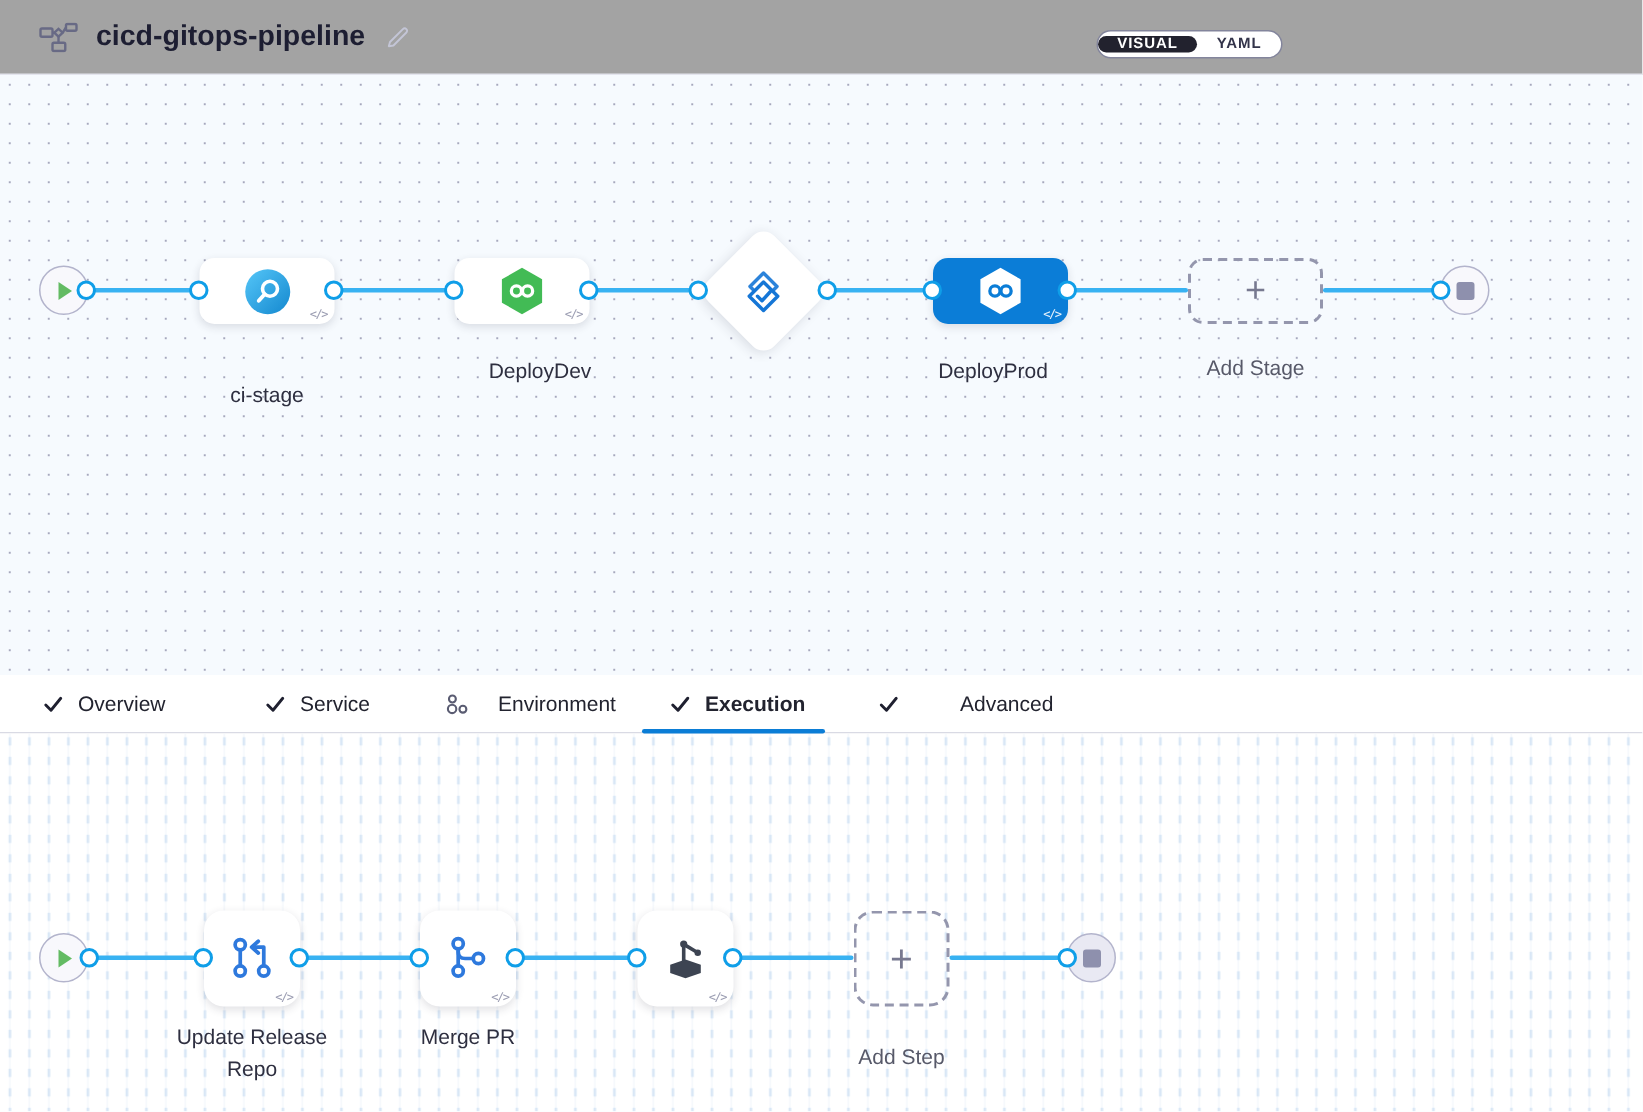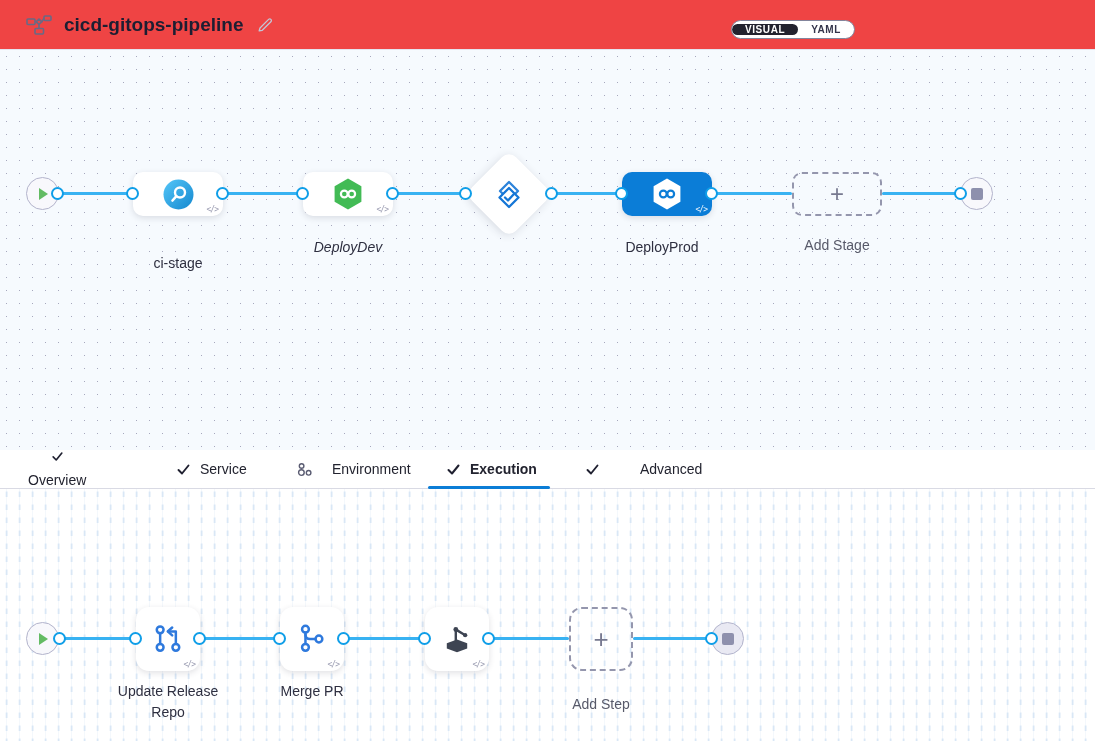--- a/index.html
+++ b/index.html
@@ -1,20 +1,20 @@
 <!DOCTYPE html>
 <html><head>
 <meta charset="utf-8">
 <style>
   * { margin:0; padding:0; box-sizing:border-box; }
   html,body { width:1095px; height:741px; overflow:hidden;
     font-family:"Liberation Sans", sans-serif; background:#fff; }
 
   
-  .header { position:relative; height:50px; background:#ef4444;
+  .header { position:relative; height:50px; background:#a3a3a3;
     border-bottom:1px solid #e4e5ee; display:flex; align-items:center; }
   .hdr-icon { margin-left:26px; display:flex; align-items:center; }
   .title { margin-left:12px; font-size:19px; font-weight:bold; color:#1d1e32; }
   .pencil { margin-left:14px; display:flex; align-items:center; cursor:pointer; }
   .toggle { position:absolute; right:240px; top:20px; height:19px; display:flex;
     align-items:center; border:1px solid #83859c; border-radius:10px;
     overflow:hidden; background:#fff; cursor:pointer; }
   .seg { font-size:10px; font-weight:bold; letter-spacing:.6px;
     display:flex; align-items:center; padding:0 13px; color:#33344a; }
   .seg.sel { background:#22222e; color:#fff; border-radius:10px; }
@@ -168,27 +168,27 @@
   <div class="dot" style="left:216px;top:137px;"></div>
   <div class="dot" style="left:296px;top:137px;"></div>
   <div class="dot" style="left:386px;top:137px;"></div>
   <div class="dot" style="left:459px;top:137px;"></div>
   <div class="dot" style="left:545px;top:137px;"></div>
   <div class="dot" style="left:615px;top:137px;"></div>
   <div class="dot" style="left:705px;top:137px;"></div>
   <div class="dot" style="left:954px;top:137px;"></div>
 
   <div class="nlabel" style="left:118px;top:203px;width:120px;">ci-stage</div>
-  <div class="nlabel" style="left:288px;top:187px;width:120px;font-style:italic;">DeployDev</div>
+  <div class="nlabel" style="left:300px;top:187px;width:120px;">DeployDev</div>
   <div class="nlabel" style="left:602px;top:187px;width:120px;">DeployProd</div>
   <div class="nlabel gray" style="left:777px;top:185px;width:120px;">Add Stage</div>
 </div>
 
 <div class="tabbar">
-  <div class="tab" style="left:28px;flex-direction:column;">
+  <div class="tab" style="left:28px;">
     <svg width="15" height="15" viewBox="0 0 15 15" fill="none" stroke="#1f2030" stroke-width="1.9" stroke-linecap="round" stroke-linejoin="round">
         <polyline points="2.5,8 6,11.5 12.5,3.5"></polyline>
       </svg>
     <span>Overview</span>
   </div>
   <div class="tab" style="left:176px;">
     <svg width="15" height="15" viewBox="0 0 15 15" fill="none" stroke="#1f2030" stroke-width="1.9" stroke-linecap="round" stroke-linejoin="round">
         <polyline points="2.5,8 6,11.5 12.5,3.5"></polyline>
       </svg>
     <span>Service</span>

